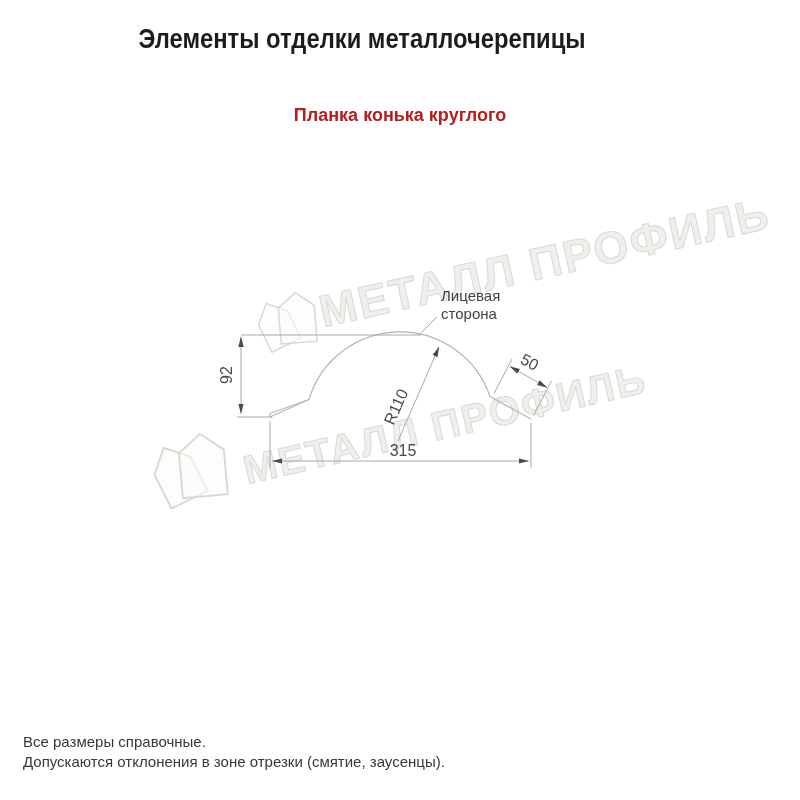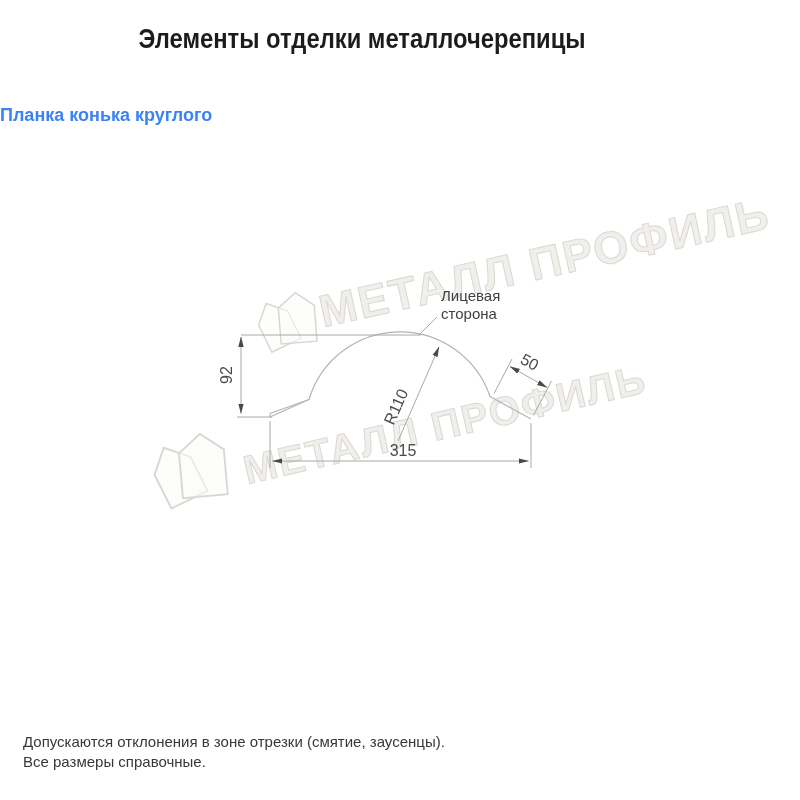--- a/index.html
+++ b/index.html
@@ -7,22 +7,22 @@
     width:800px;height:800px;position:relative;background:#ffffff;
     font-family:"Liberation Sans",sans-serif;overflow:hidden;
   }
   .page-title{
     position:absolute;top:24px;left:0;right:76px;margin:0;
     text-align:center;font-size:27px;font-weight:bold;color:#1c1c1c;
     transform:scaleX(0.88);transform-origin:center;
     letter-spacing:0px;white-space:nowrap;
   }
   .subtitle{
-    position:absolute;top:104px;left:0;right:0;
-    font-size:18px;font-weight:bold;color:#3b82f6;line-height:22px;
+    position:absolute;top:104px;left:0;right:0;text-align:center;
+    font-size:18px;font-weight:bold;color:#b91c1c;line-height:22px;
   }
   .drawing-svg{position:absolute;left:0;top:0;}
   .footer-notes{
     position:absolute;left:23px;top:732px;
     font-size:15px;color:#383838;line-height:20px;
   }
   
   .dim-text{font-family:"Liberation Sans",sans-serif;font-size:16px;fill:#4a4a4a;}
   .label-text{font-family:"Liberation Sans",sans-serif;font-size:15px;fill:#3f3f3f;}
   .wm-text{
@@ -100,15 +100,15 @@
   </g>
 
   <g>
     <path class="dim-stroke" d="M437,317 L419,335"></path>
     <text class="label-text" x="441" y="301">Лицевая</text>
     <text class="label-text" x="441" y="319">сторона</text>
   </g>
 </svg>
 
 <div class="footer-notes">
+  <div>Все размеры справочные.</div>
   <div>Допускаются отклонения в зоне отрезки (смятие, заусенцы).</div>
-  <div>Все размеры справочные.</div>
 </div>
 
 </body></html>

